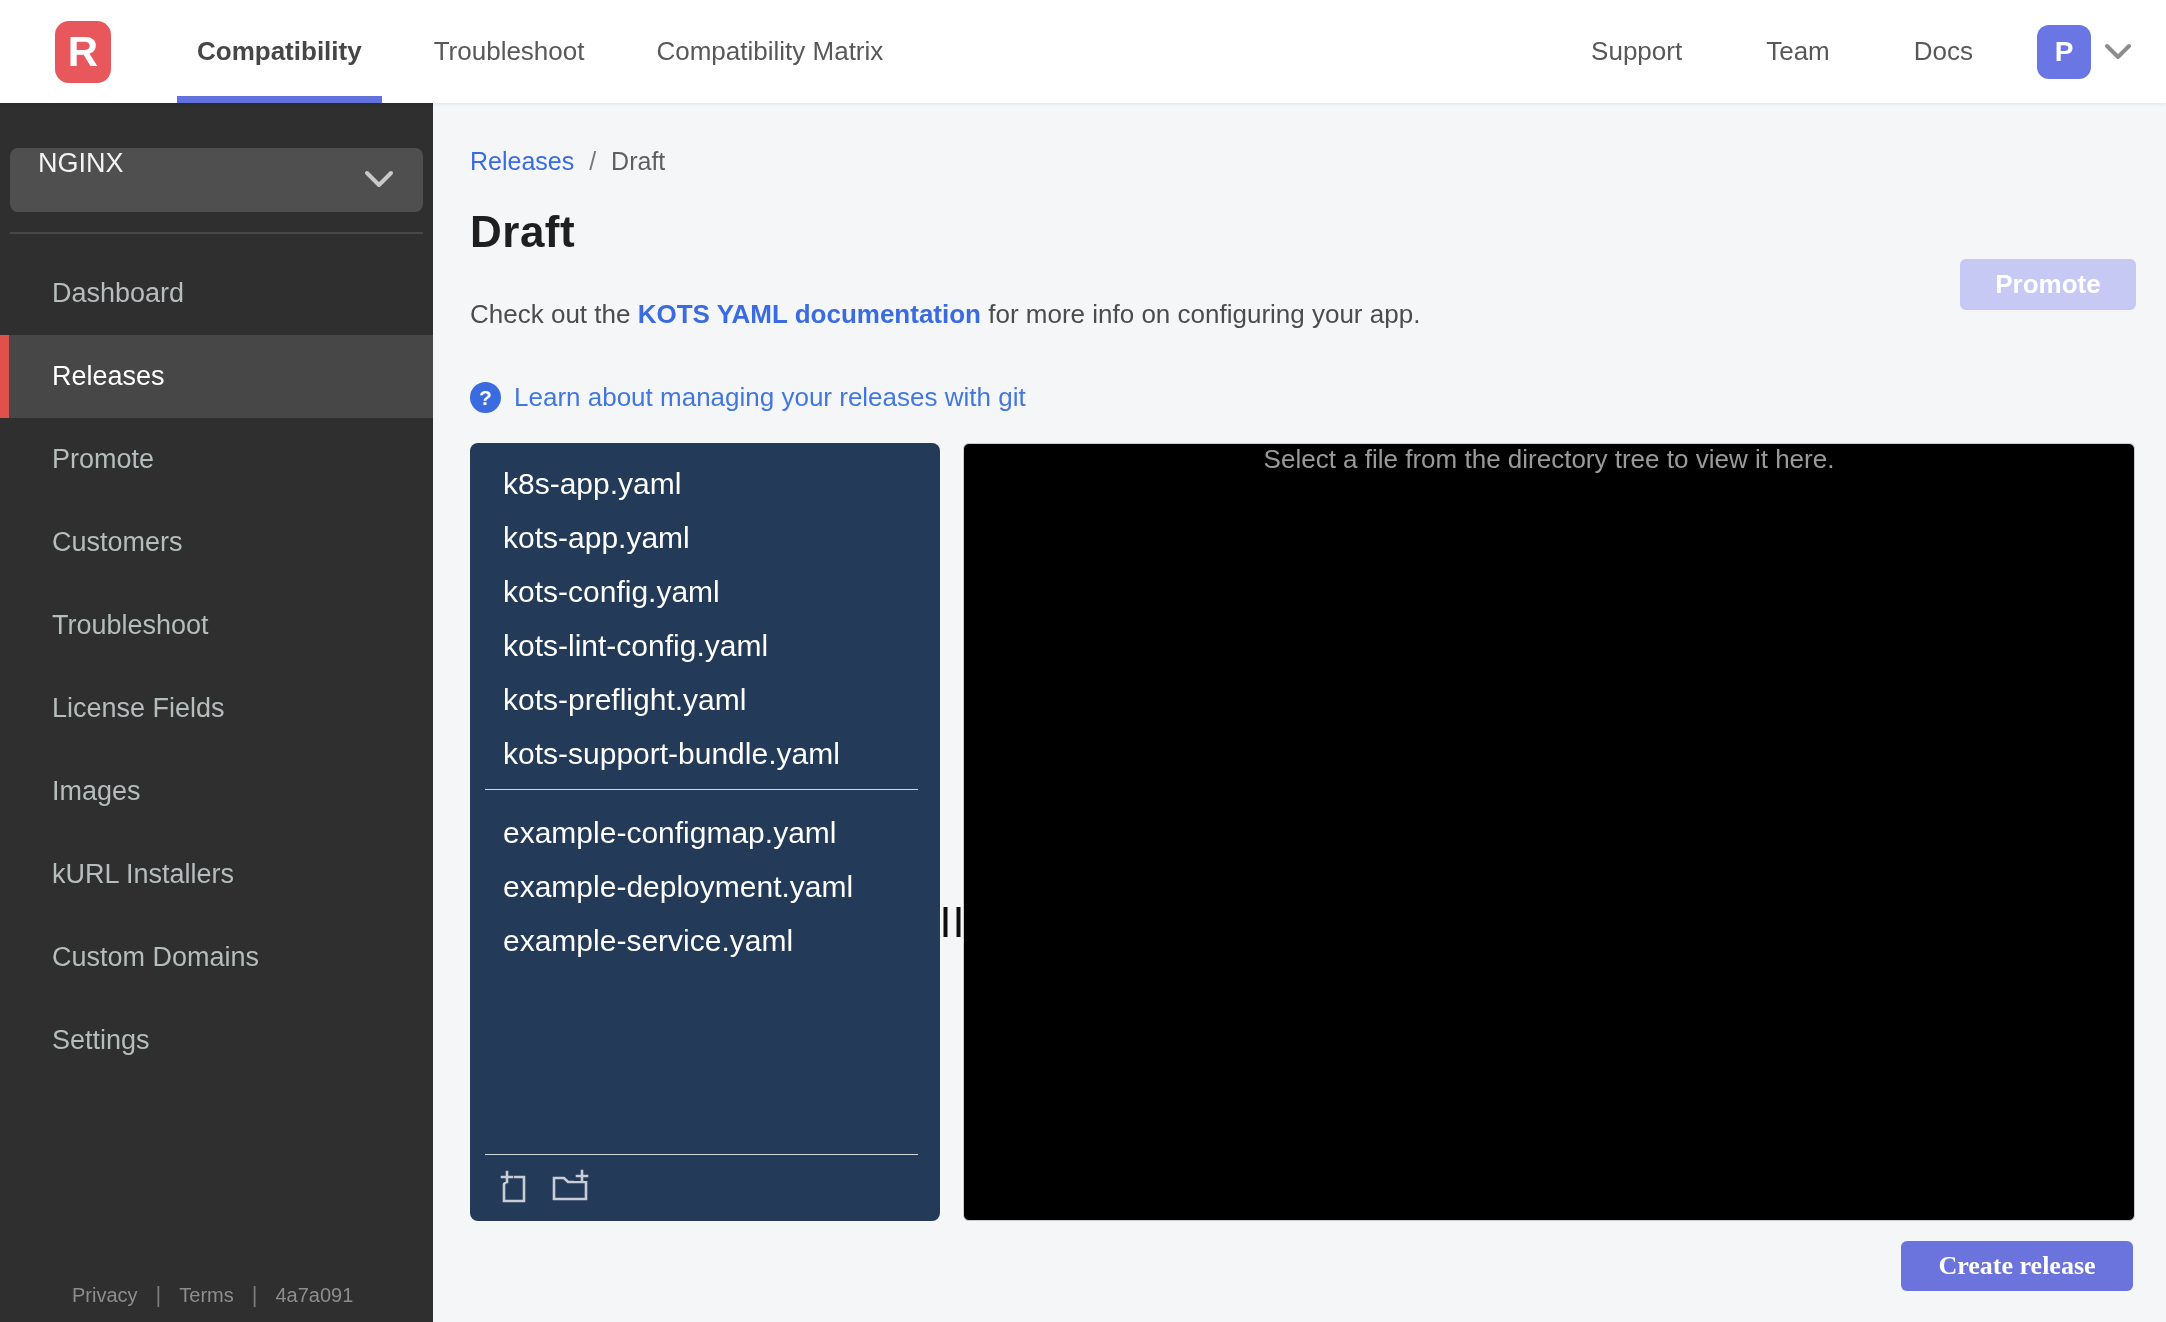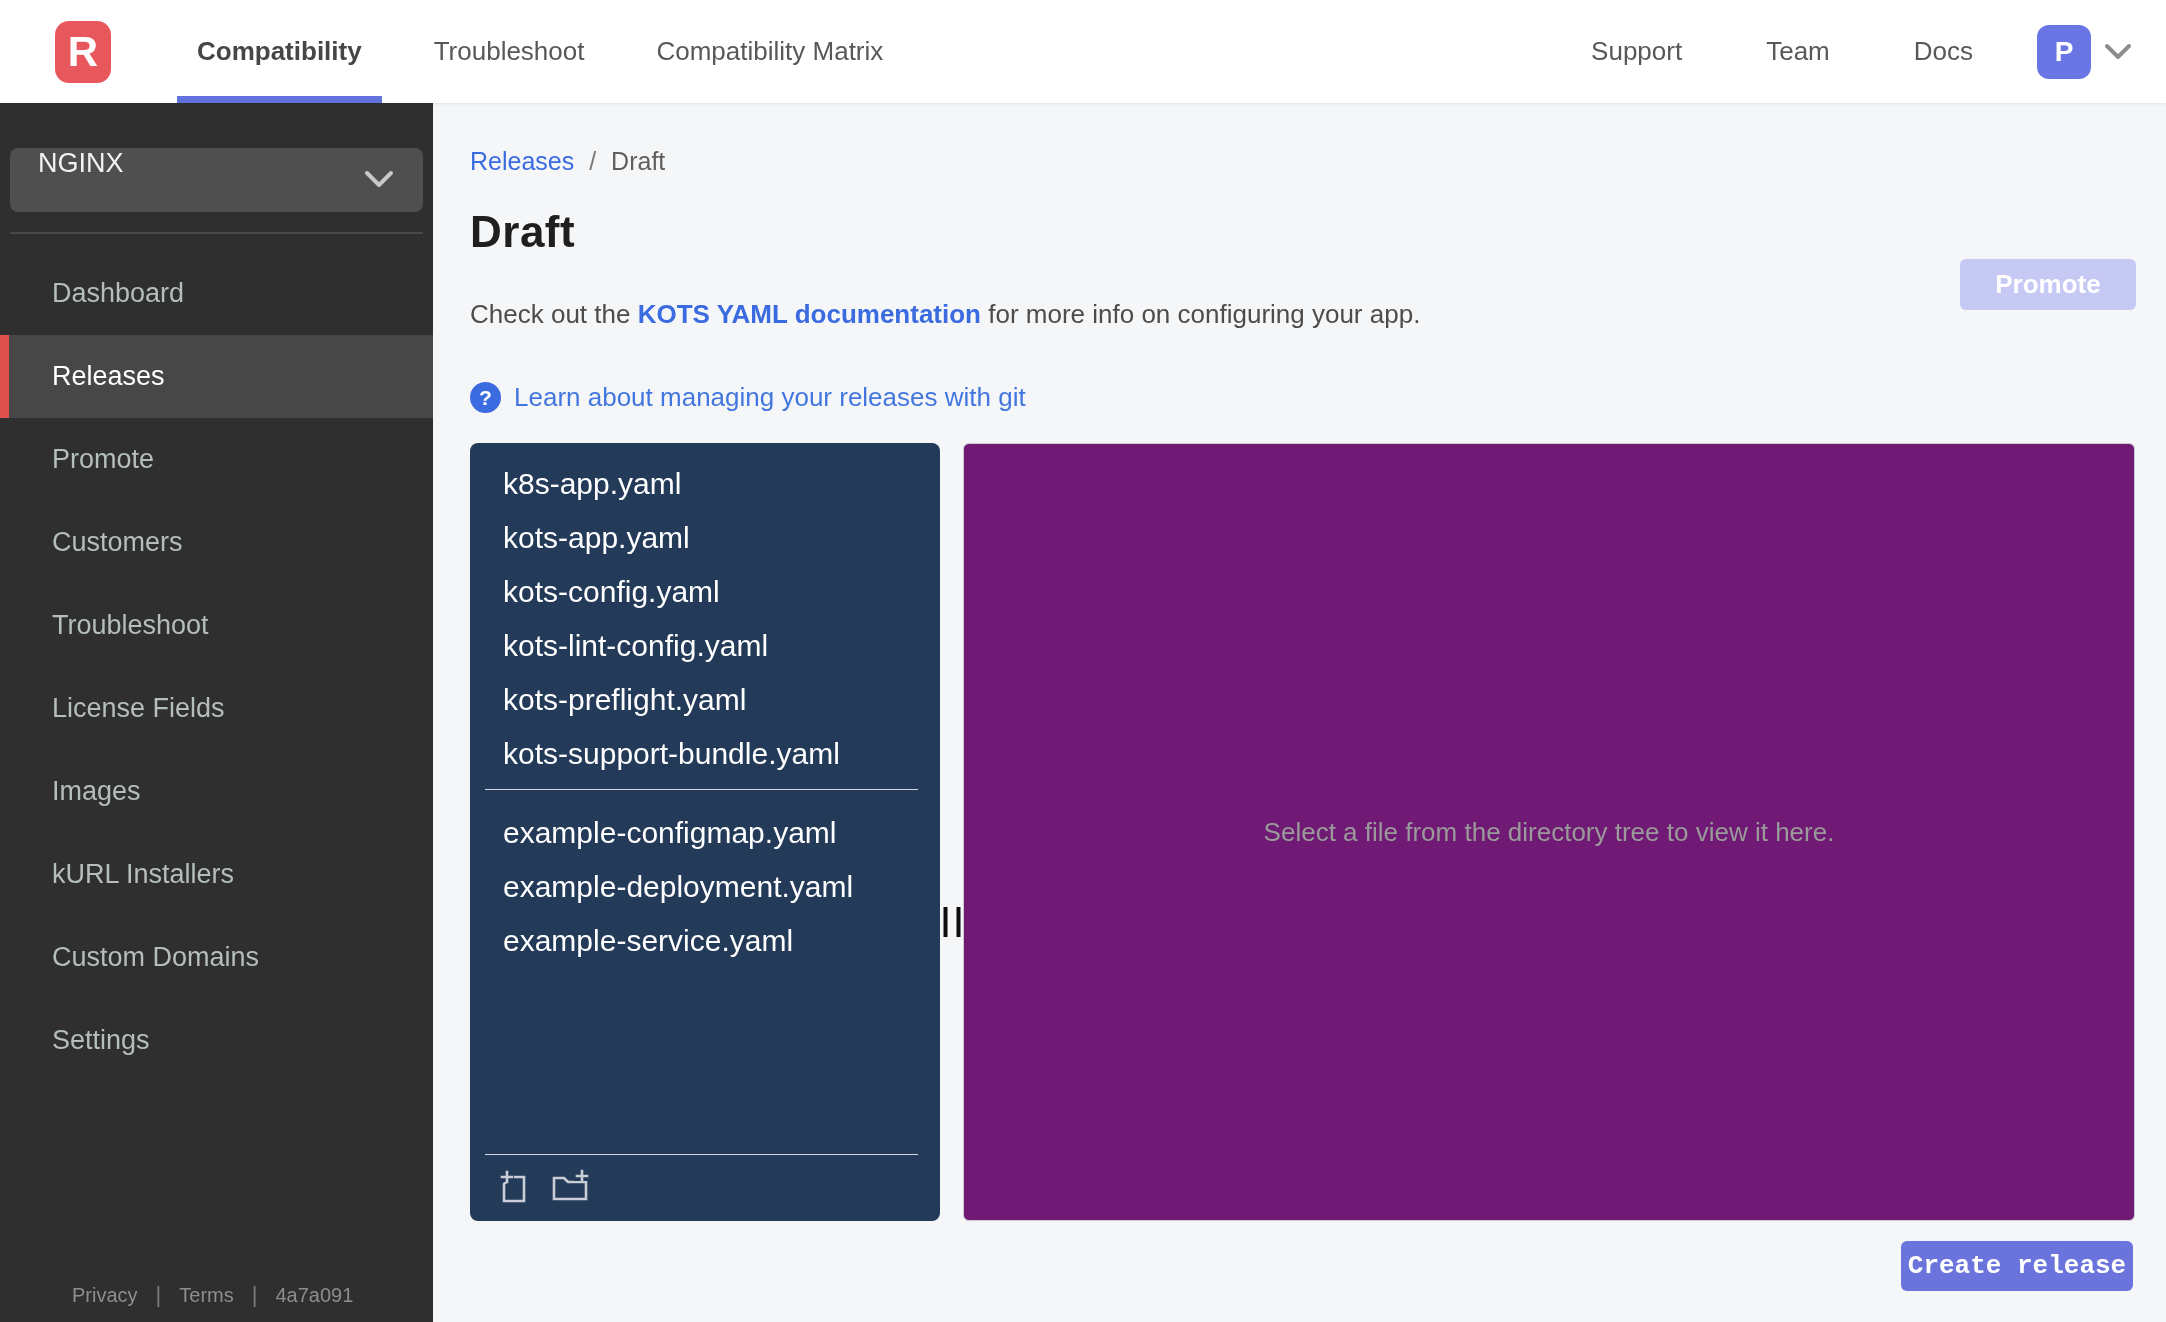--- a/index.html
+++ b/index.html
@@ -111,29 +111,29 @@
   .tree-icon { cursor:pointer; display:flex; }
 
   .gutter { width:23px; flex:0 0 23px; position:relative; cursor:col-resize; }
   .drag-bars {
     position:absolute; top:464px; left:50%; transform:translateX(-50%);
     display:flex; gap:9px;
   }
   .drag-bar { width:4px; height:30px; background:#0e0e0e; }
 
   .viewer {
-    flex:1; background:#701a75; border:1px solid #c9cdd1; border-radius:6px;
-    display:flex; align-items:center; justify-content:center;
+    flex:1; background:#000000; border:1px solid #c9cdd1; border-radius:6px;
+    display:flex; justify-content:center;
   }
   .viewer-text { color:#9a9a9a; font-size:26px; }
 
   .create-release-btn {
     position:absolute; right:33px; bottom:31px; width:232px; height:50px;
     background:#6b74dd; color:#ffffff; font-weight:bold; font-size:26px;
-    border:none; border-radius:6px; font-family:Liberation Mono, monospace; cursor:pointer;
+    border:none; border-radius:6px; font-family:Liberation Serif, serif; cursor:pointer;
   }
 </style>
 </head>
 <body>
 
 <div class="header">
   <div class="logo">R</div>
 
   <div class="nav-left">
     <div class="nav-item active">Compatibility</div>

